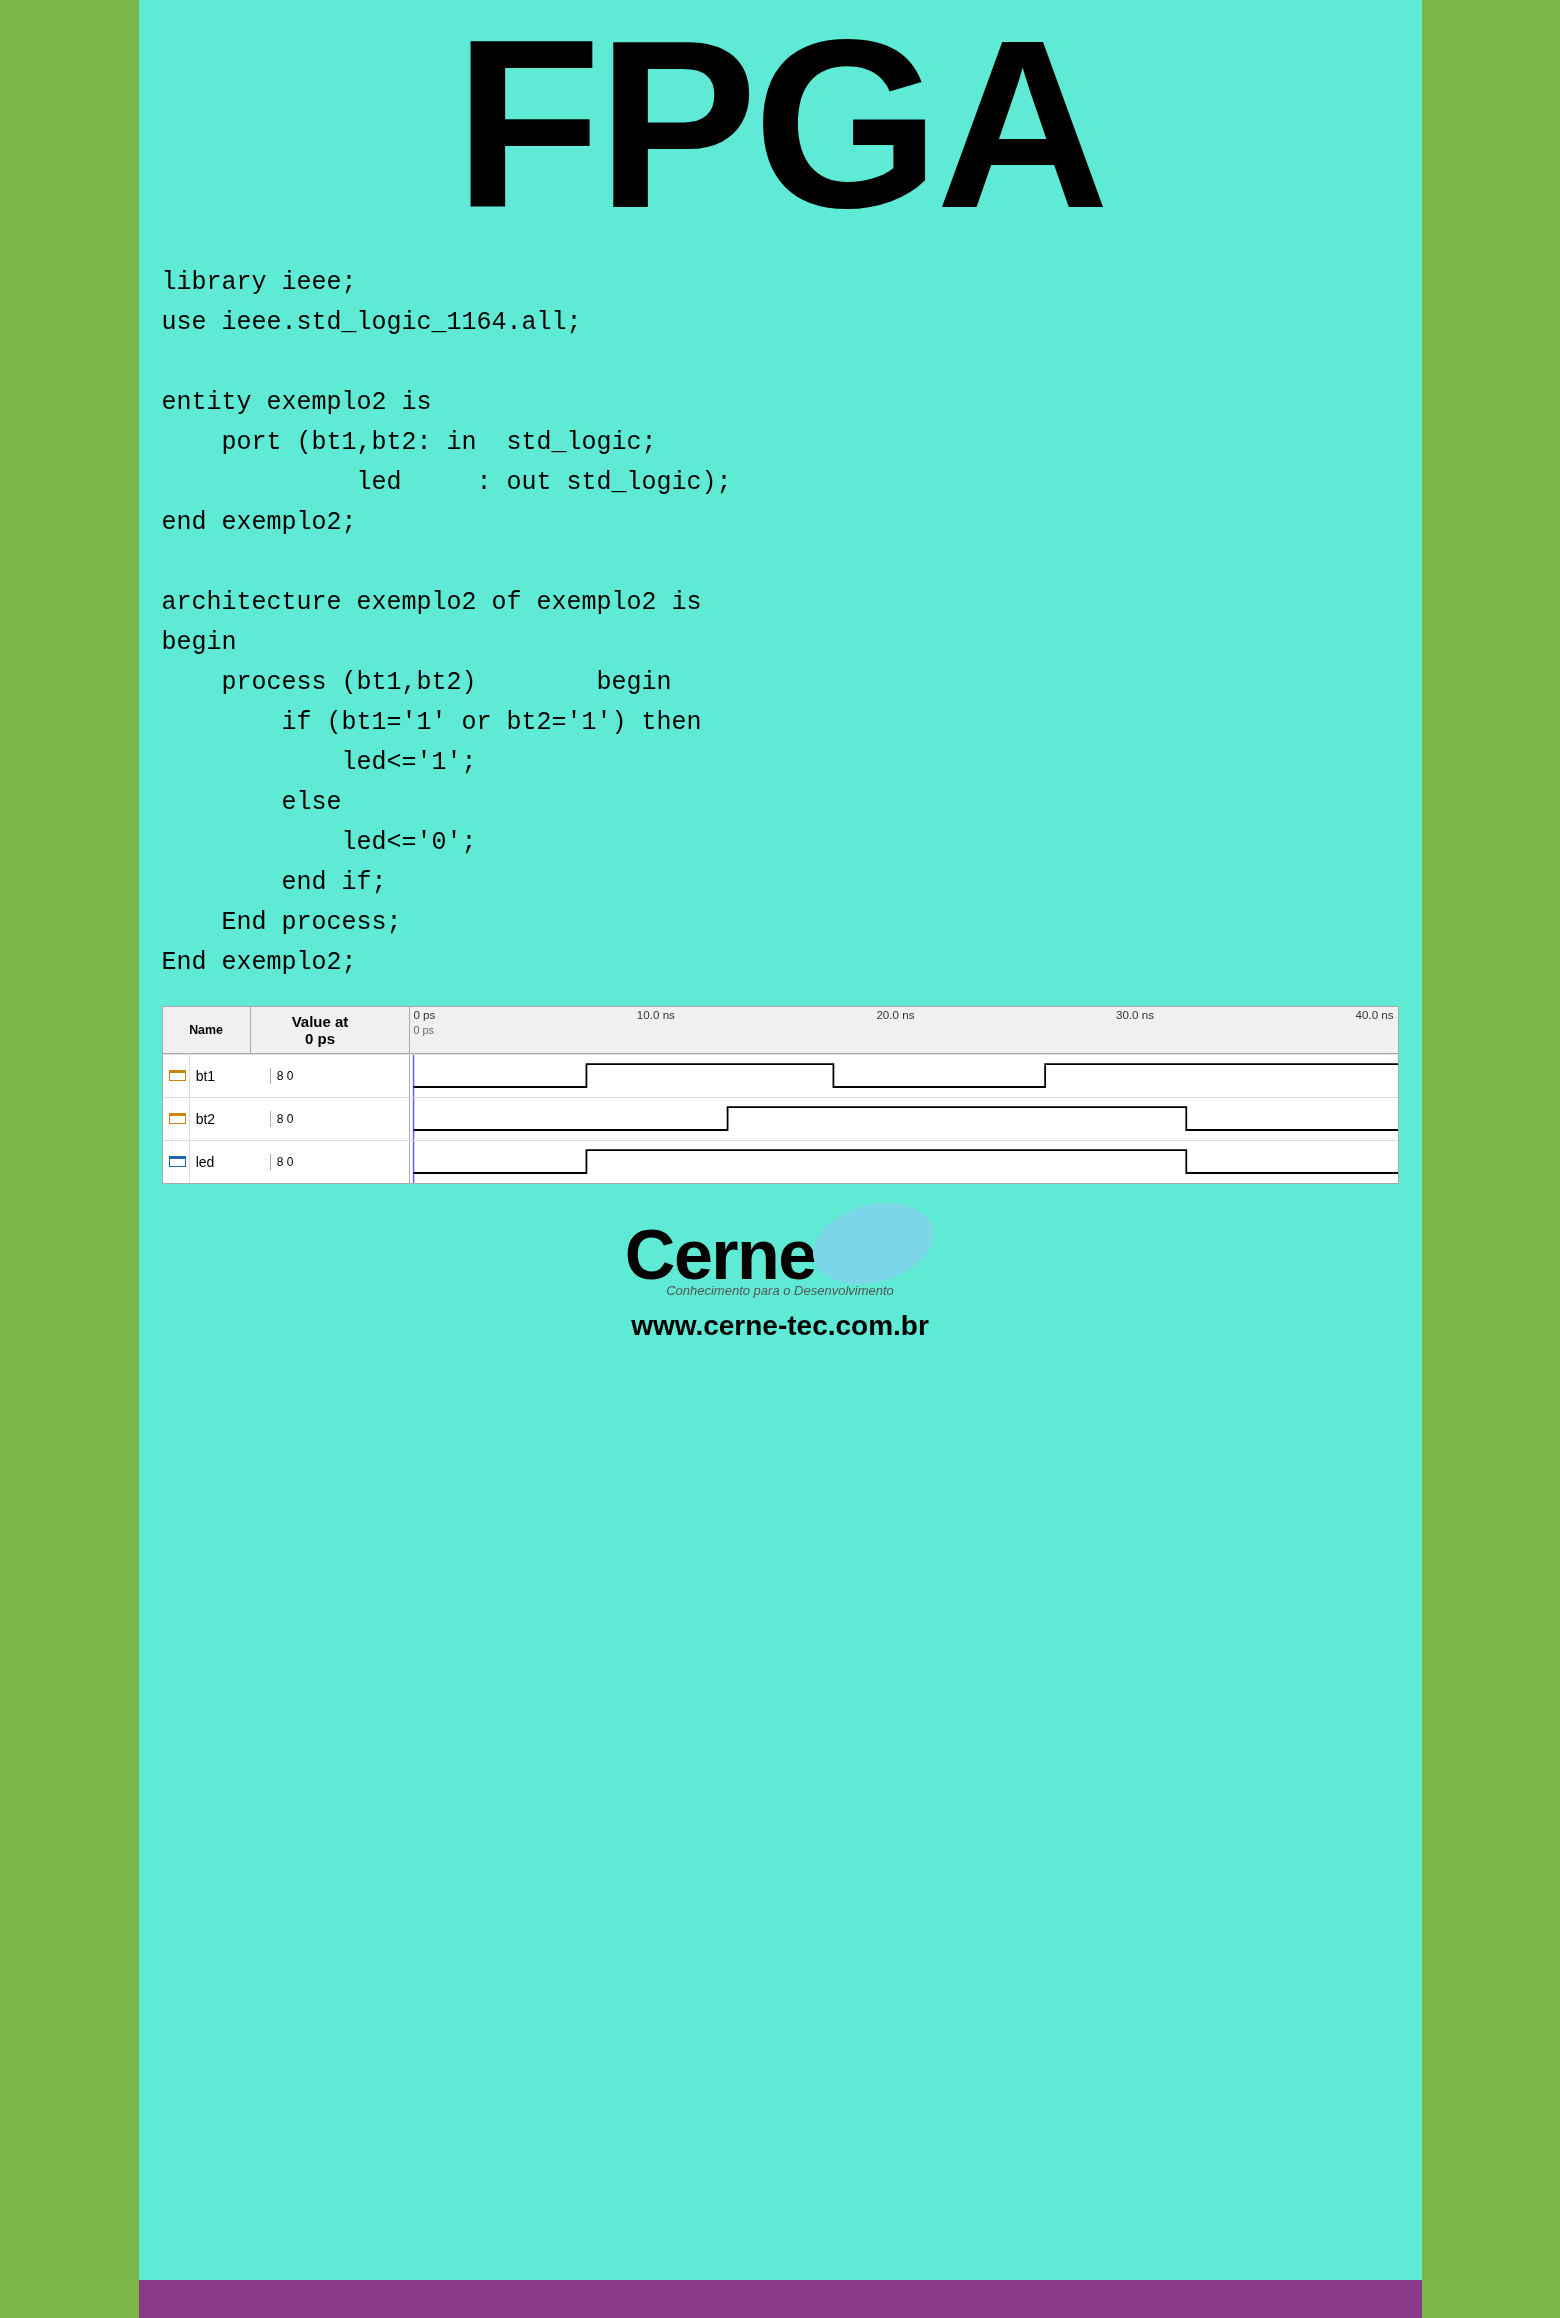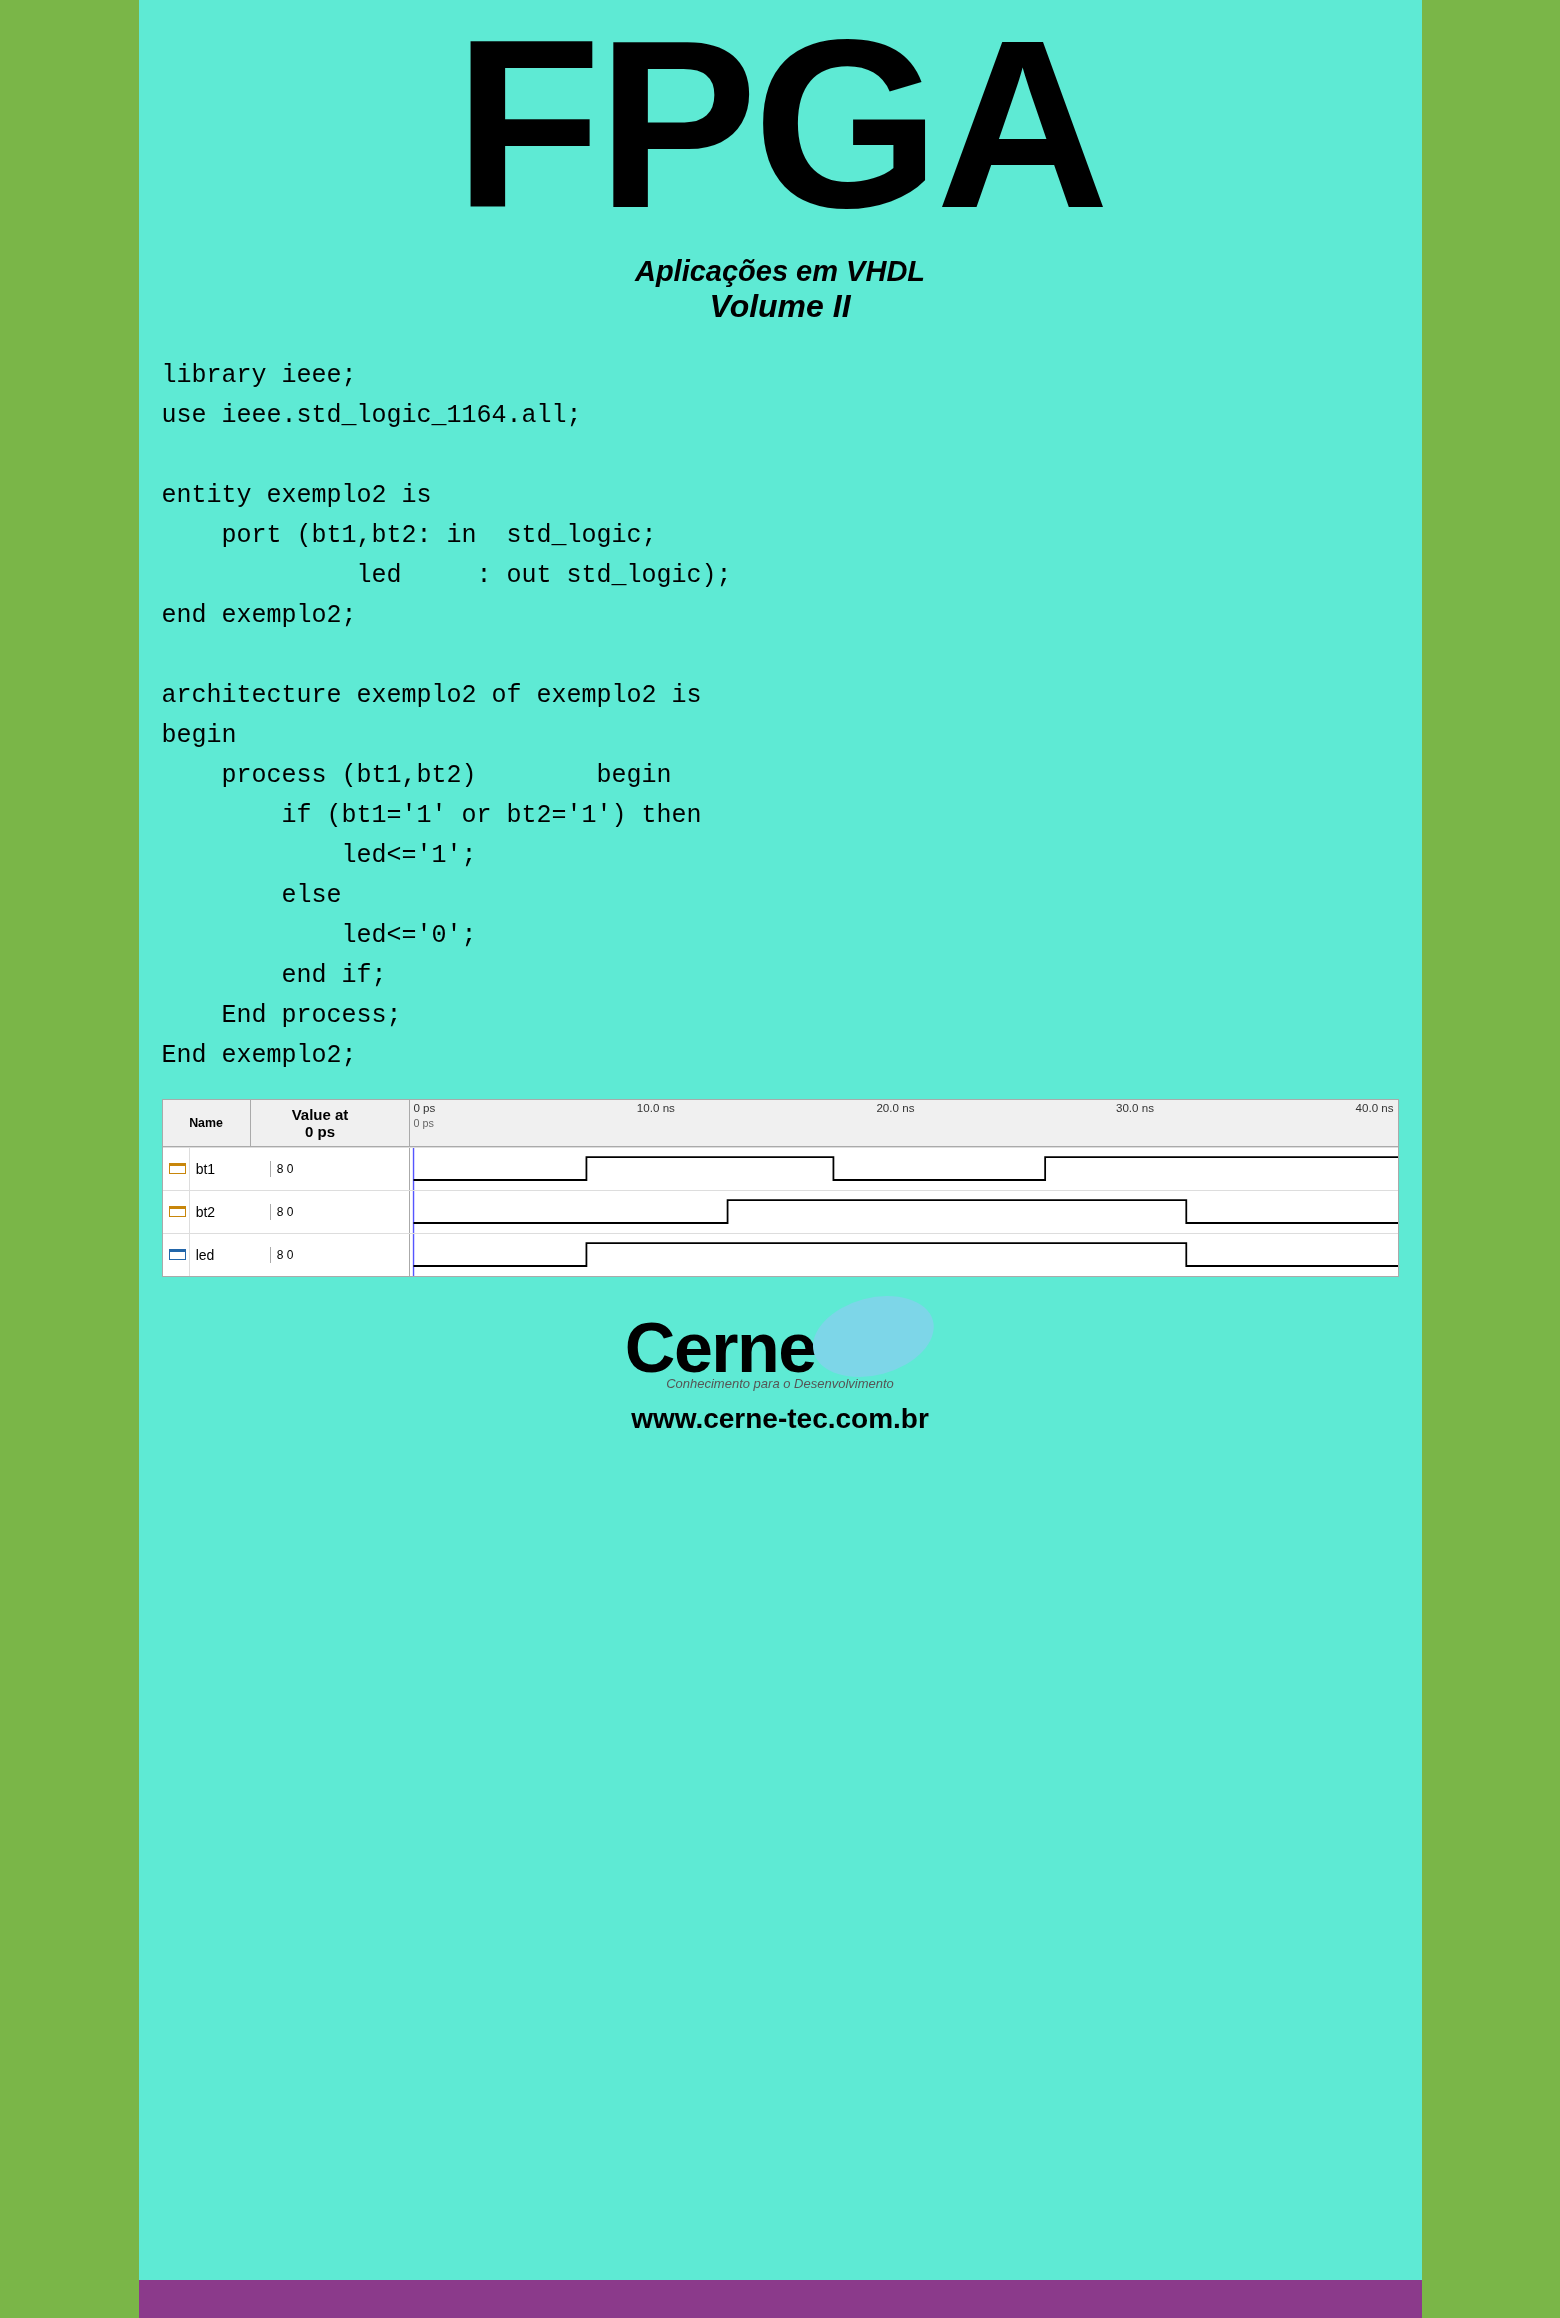--- a/index.html
+++ b/index.html
@@ -257,24 +257,20 @@
 </head>
 <body>
 
 <div class="page-container">
   <div class="left-strip"></div>
   <div class="right-strip"></div>
 
   <div class="content">
     <div class="fpga-title">FPGA</div>
 
-    <div class="subtitle">
-      <div class="subtitle-line1">Aplicações em VHDL</div>
-      <div class="subtitle-line2">Volume II</div>
-    </div>
 
     <div class="code-block">library ieee;
 use ieee.std_logic_1164.all;
 
 entity exemplo2 is
     port (bt1,bt2: in  std_logic;
              led     : out std_logic);
 end exemplo2;
 
 architecture exemplo2 of exemplo2 is

